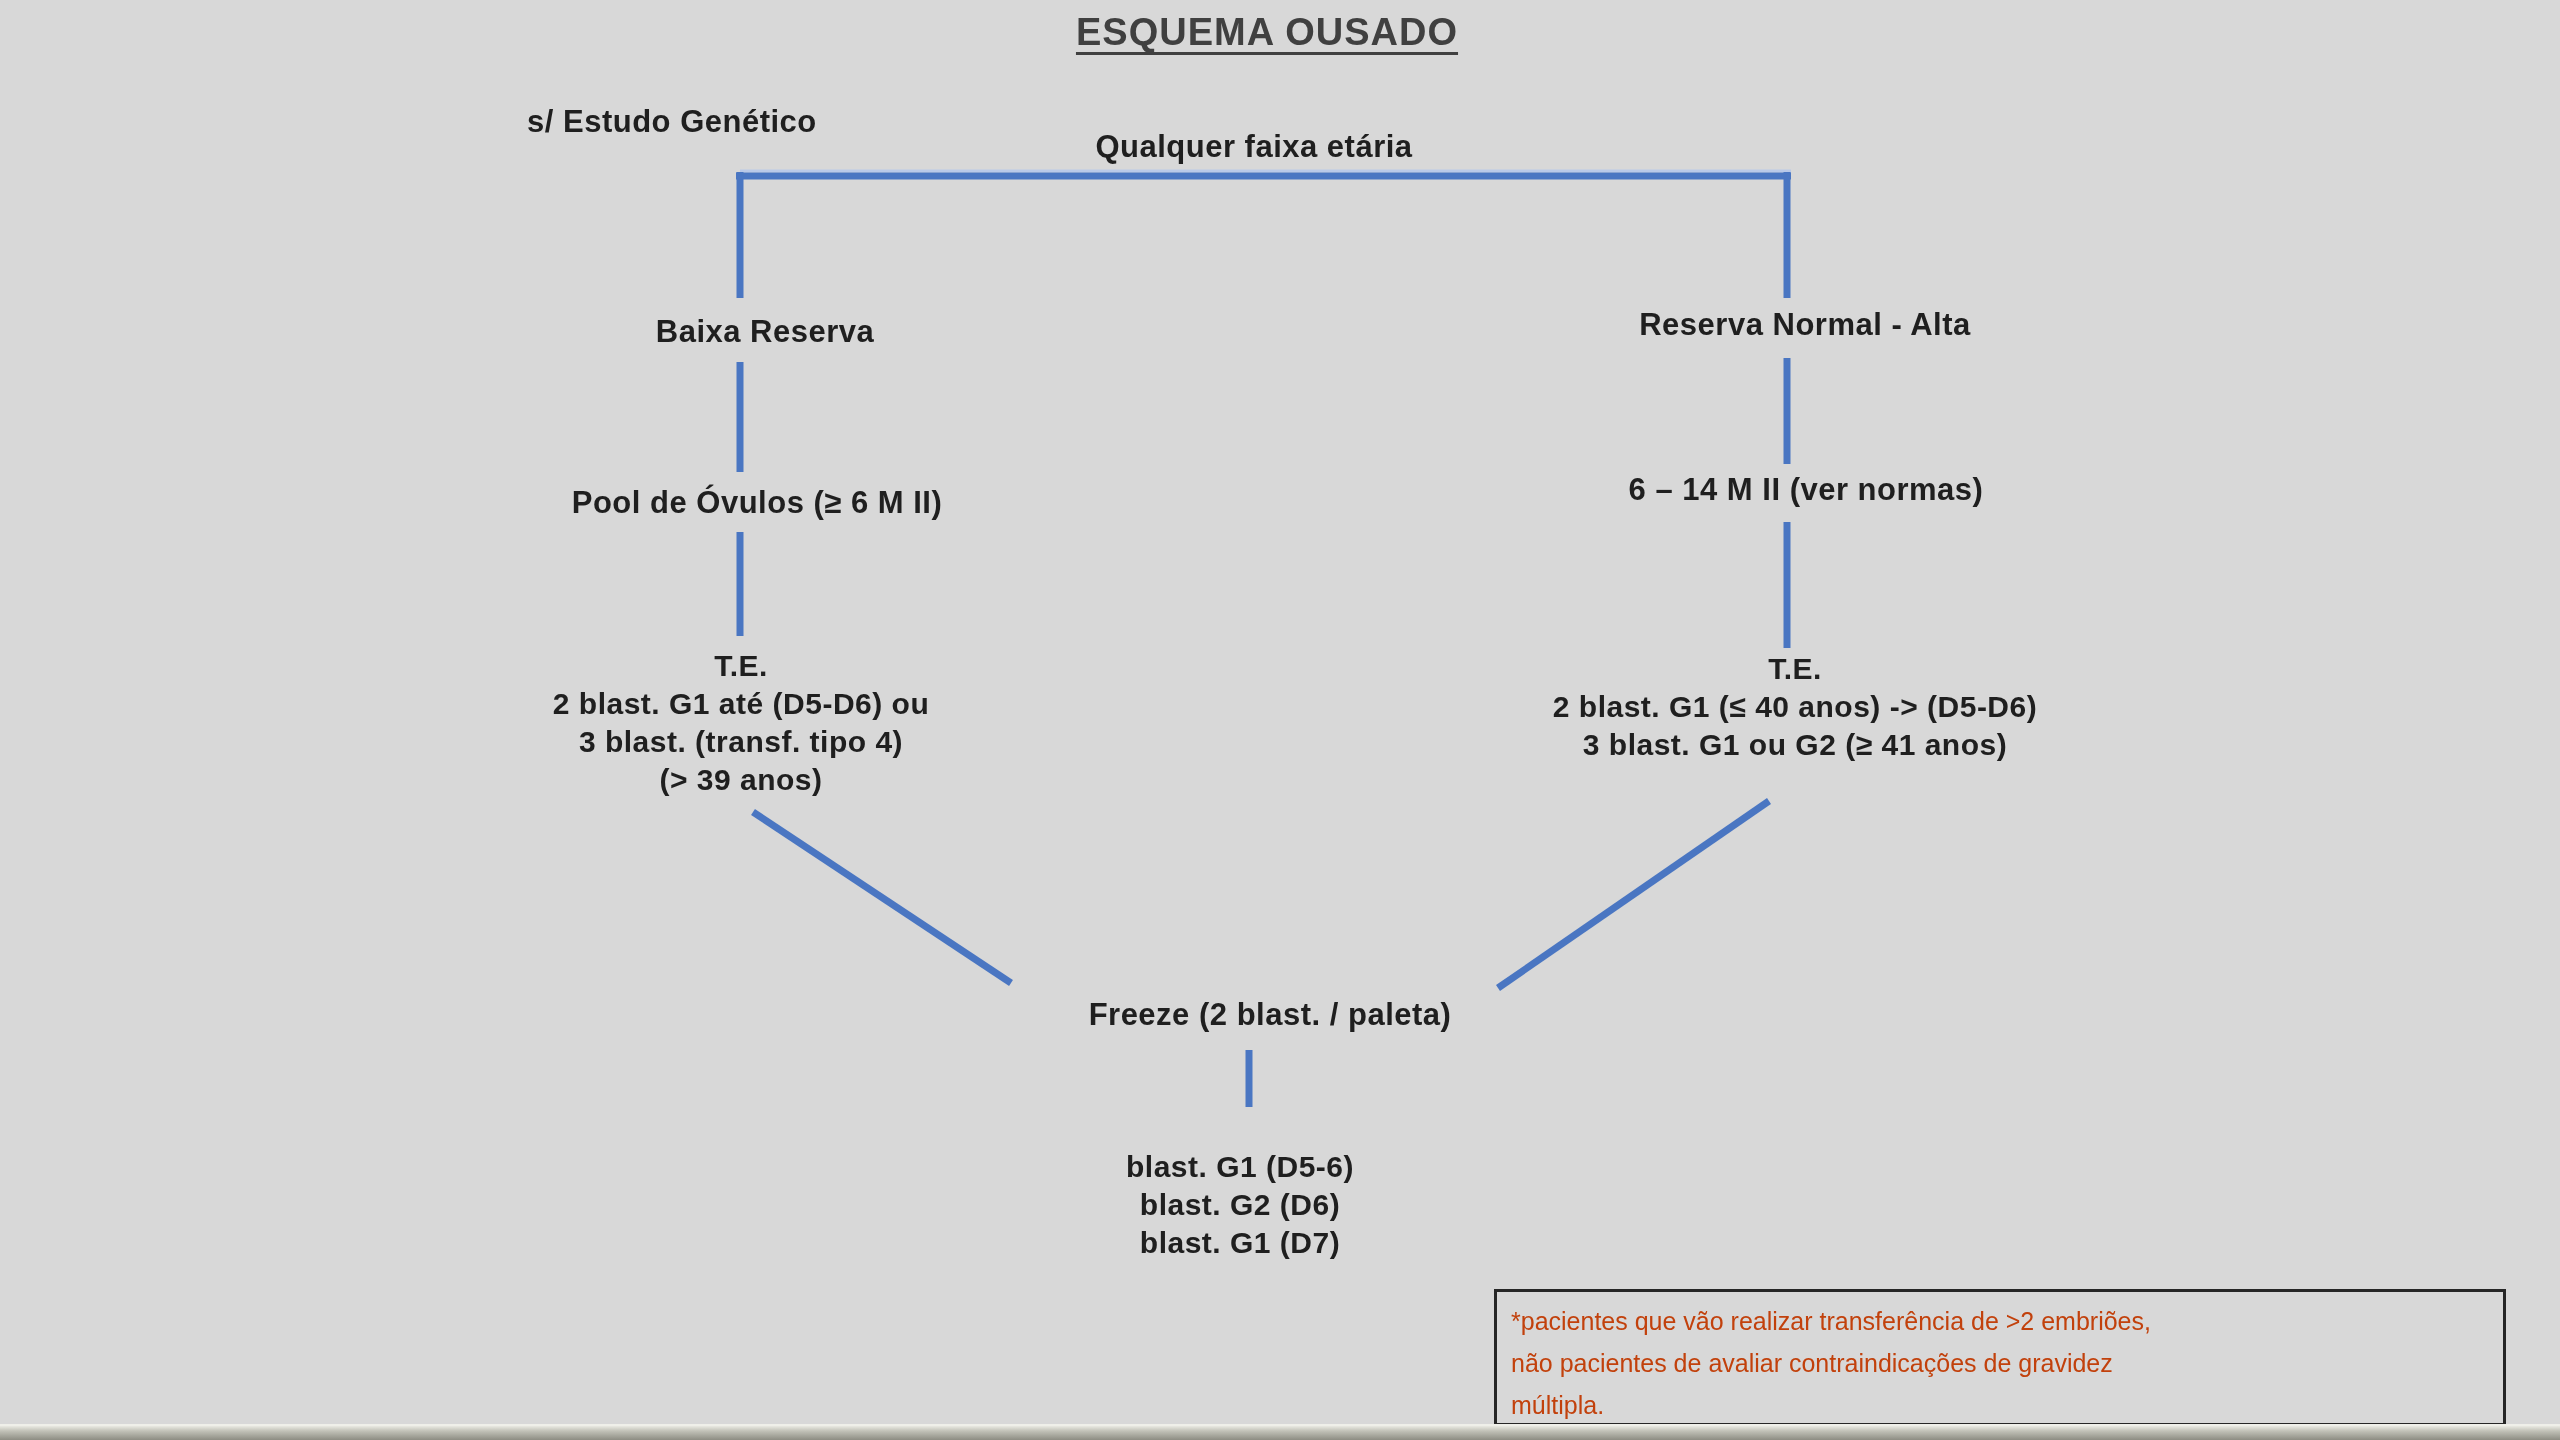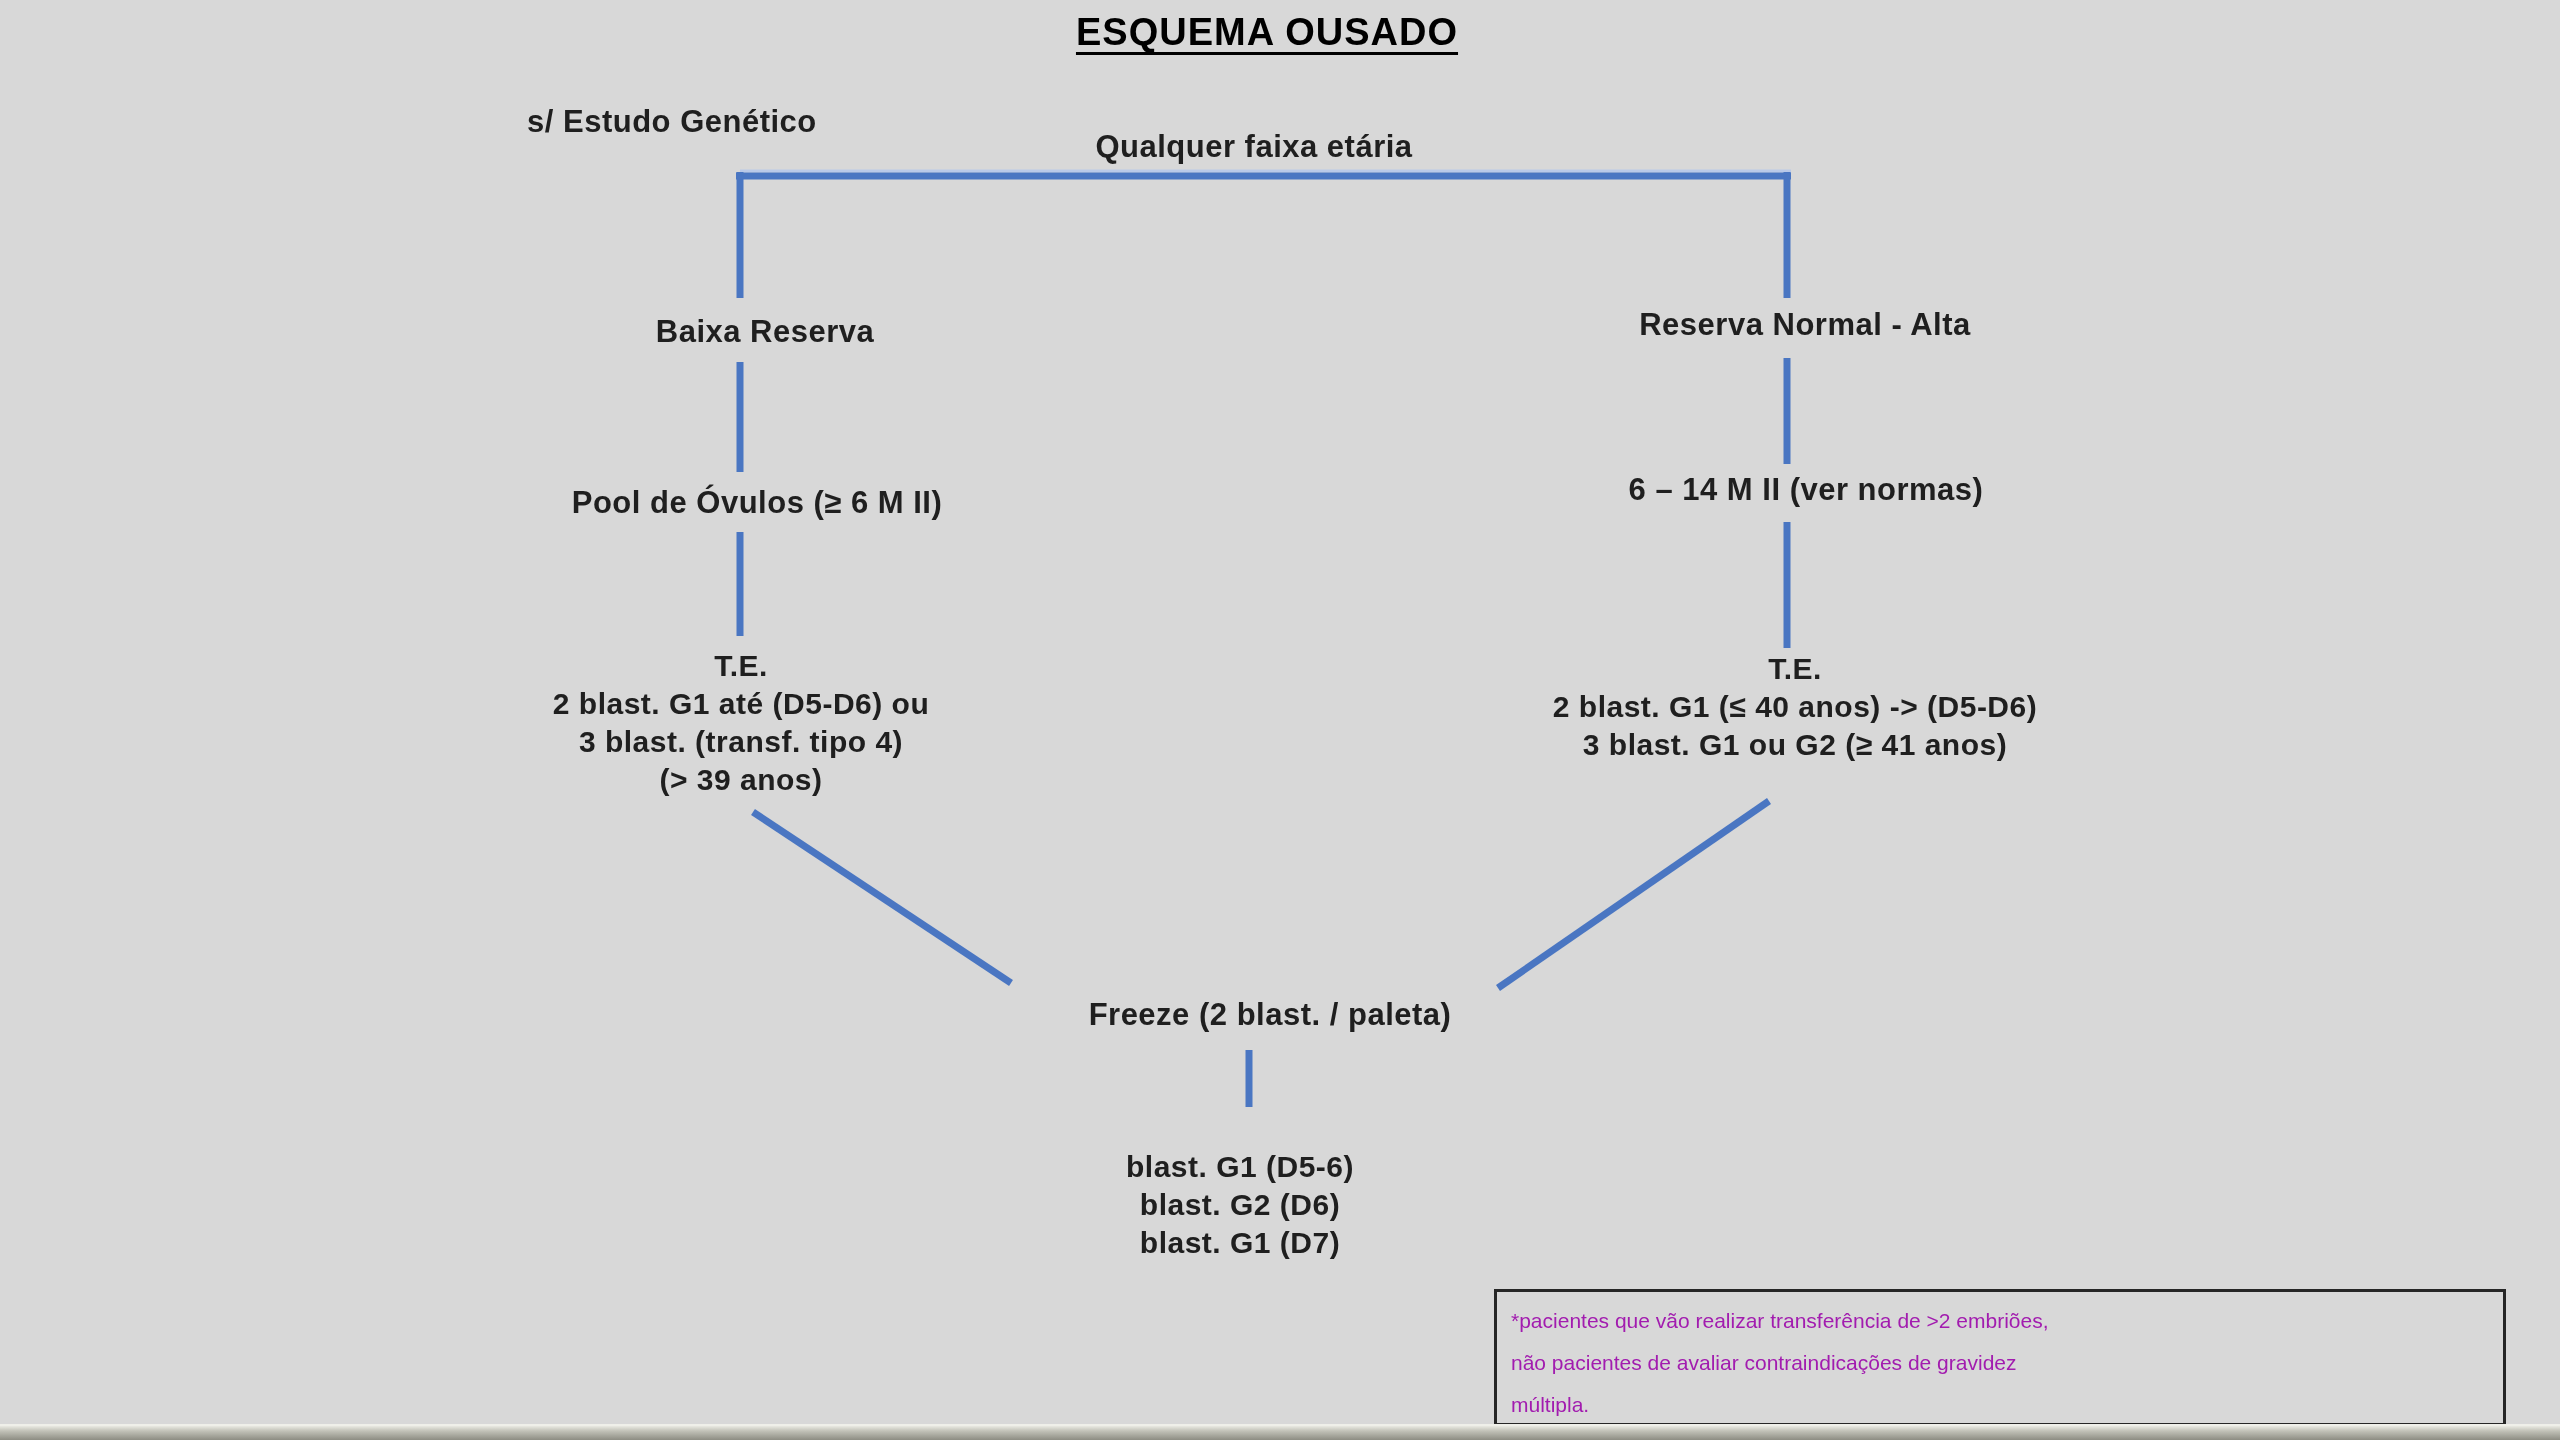--- a/index.html
+++ b/index.html
@@ -11,28 +11,28 @@
   }
   *{margin:0;padding:0;box-sizing:border-box;}
   html,body{width:2560px;height:1440px;}
   body{font-family:"Liberation Sans","DejaVu Sans",sans-serif;background:var(--background);}
   .canvas{position:relative;width:2560px;height:1440px;background:var(--background);overflow:hidden;}
   svg.connectors{position:absolute;left:0;top:0;width:2560px;height:1440px;z-index:1;}
   svg.connectors path{stroke:var(--line-blue);stroke-width:7;fill:none;stroke-linecap:butt;}
   svg.connectors path.lite{stroke:var(--line-blue-light);stroke-width:3;}
   .txt{position:absolute;z-index:2;color:var(--text-dark);font-weight:bold;white-space:nowrap;letter-spacing:.5px;}
   .ctr{transform:translateX(-50%);text-align:center;}
-  .title{font-size:38px;letter-spacing:1px;color:#000000;text-decoration:underline;text-decoration-thickness:3px;text-underline-offset:7px;text-align:right;}
+  .title{font-size:38px;letter-spacing:1px;color:#404040;text-decoration:underline;text-decoration-thickness:3px;text-underline-offset:7px;text-align:right;}
   .lbl{font-size:31px;}
   .blk{font-size:30px;line-height:38px;margin-left:13px;}
   .blk span{display:block;}
   .note-box{position:absolute;left:1494px;top:1289px;width:1012px;height:140px;z-index:2;
     border:3px solid var(--note-border);border-bottom-width:6px;background:var(--background);
     padding:8px 14px 0 14px;}
-  .note-box .nline{display:block;font-size:21px;line-height:42px;font-weight:400;color:#a21caf;white-space:nowrap;letter-spacing:0;}
+  .note-box .nline{display:block;font-size:25px;line-height:42px;font-weight:400;color:#c2410c;white-space:nowrap;letter-spacing:0;}
   .bottom-band{position:absolute;left:0;top:1424px;width:2560px;height:16px;z-index:3;
     background:linear-gradient(to bottom,#e9e9e2 0%,#c2c2b8 35%,#8d8d83 100%);
     border-top:2px solid #efefe9;}
 </style>
 </head>
 <body>
 
 <div class="canvas">
 
   <svg class="connectors" viewBox="0 0 2560 1440">

